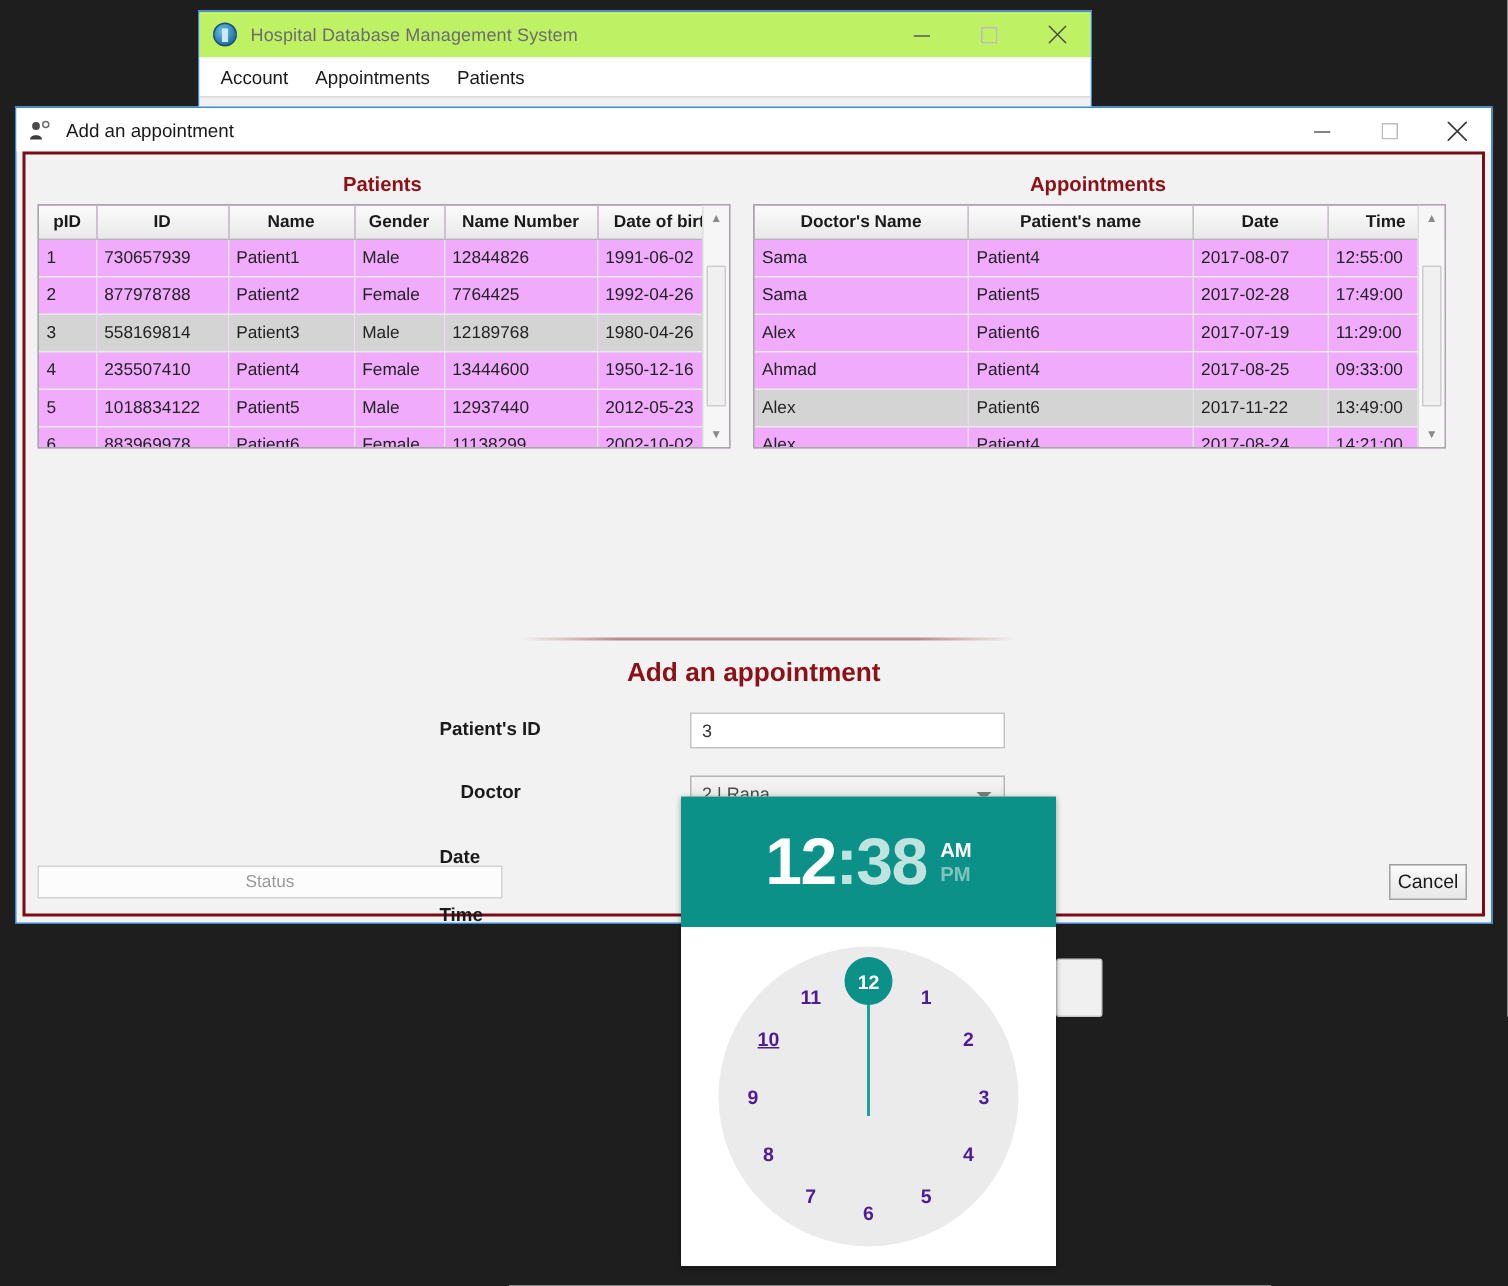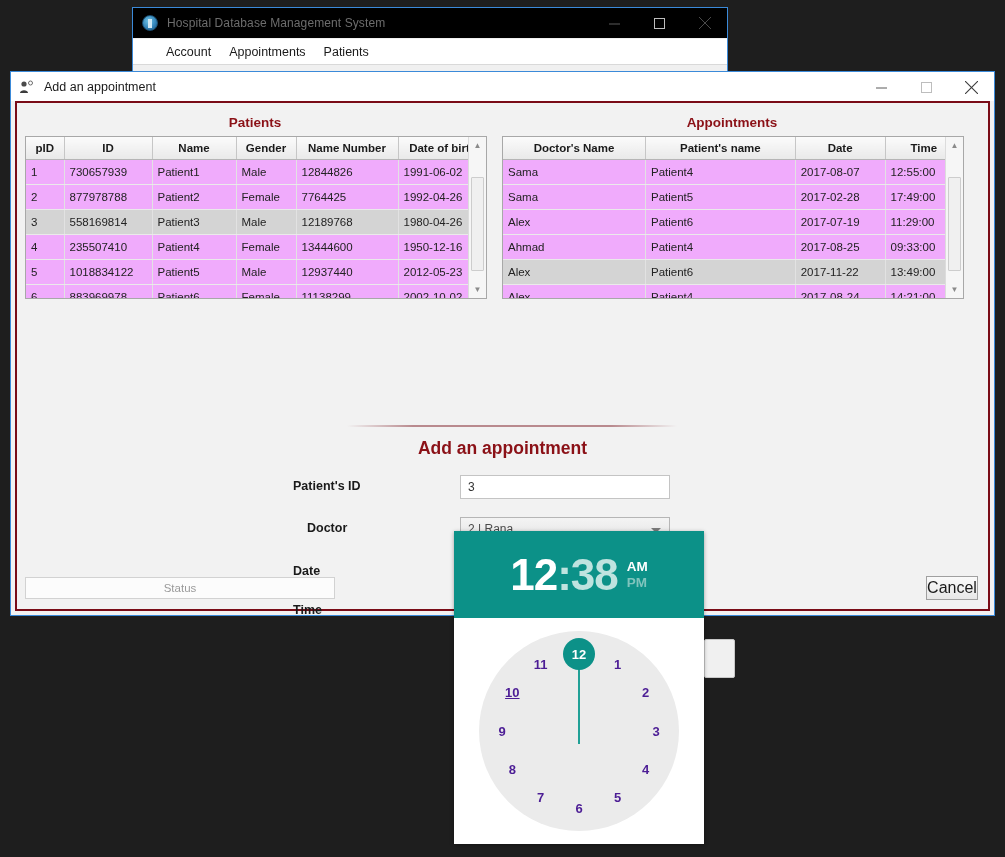--- a/index.html
+++ b/index.html
@@ -12,21 +12,21 @@
 
   
   #main-window{
     position:absolute;left:132px;top:7px;width:596px;height:68px;
     background:#ffffff;
     border:1px solid #3b8ad9;
     box-sizing:border-box;
   }
   #main-titlebar{
     height:30px;display:flex;align-items:center;
-    background:#000000;position:relative;
+    background:#bef264;position:relative;
   }
   #main-app-icon{
     width:16px;height:16px;margin-left:9px;margin-right:9px;
     border-radius:50%;
     background:radial-gradient(circle at 40% 35%, #6ec4e8 0%, #2f7fb5 60%, #1b4f73 100%);
     border:1px solid #1b4f73;
     box-sizing:border-box;
     position:relative;
   }
   #main-app-icon:after{
@@ -38,21 +38,21 @@
   }
   .winbtns{position:absolute;right:0;top:0;display:flex;height:30px;}
   .winbtn{
     width:45px;height:30px;display:flex;align-items:center;justify-content:center;
     color:#5a5a5a;
   }
   .winbtn svg{display:block;}
   #main-menubar{
     height:25px;display:flex;align-items:center;gap:0px;
     border-top:1px solid #f0f0f0;
-    padding-left:24px;
+    padding-left:5px;
     background:#ffffff;
   }
   .menu-item{
     font-size:12.5px;color:#1a1a1a;padding:4px 9px;
   }
   #main-body{
     height:12px;background:#f0f0f0;border-top:1px solid #d9d9d9;
   }
 
   
@@ -178,21 +178,21 @@
   
   #status-box{
     position:absolute;left:8px;bottom:10px;width:310px;height:22px;
     background:#fcfcfc;border:1px solid #d2d2d2;box-sizing:border-box;
     font-size:11.5px;color:#9a9a9a;text-align:center;line-height:20px;
   }
   #cancel-button{
     position:absolute;right:10px;bottom:9px;width:52px;height:24px;
     background:linear-gradient(#fafafa,#e7e7e7);
     border:1px solid #a0a0a0;box-sizing:border-box;
-    font-size:16px;color:#1a1a1a;text-align:center;line-height:22px;
+    font-size:13px;color:#1a1a1a;text-align:center;line-height:22px;
   }
 
   
   #timepicker{
     position:absolute;left:454px;top:531px;width:250px;height:313px;
     background:#ffffff;
     box-shadow:0 1px 4px rgba(0,0,0,.35);
   }
   #tp-header{
     height:87px;background:#0c9188;

